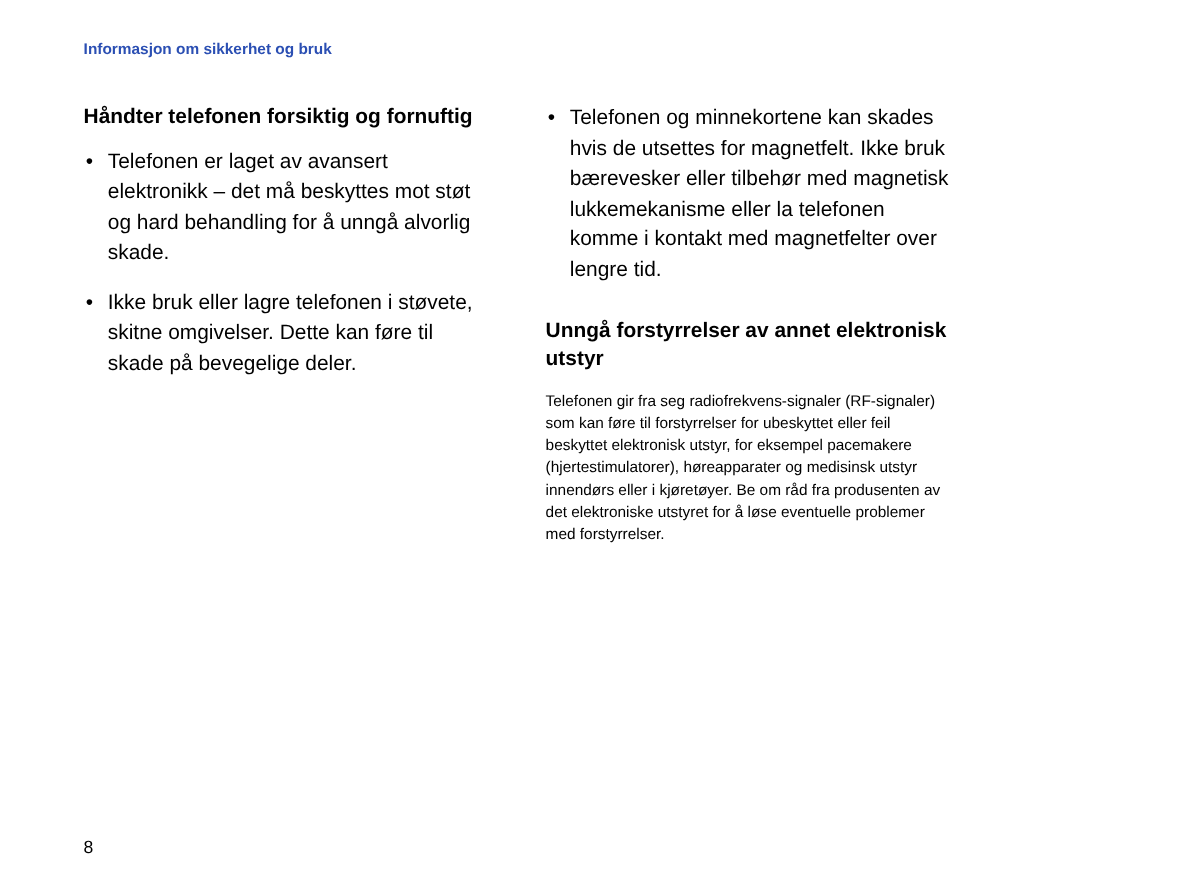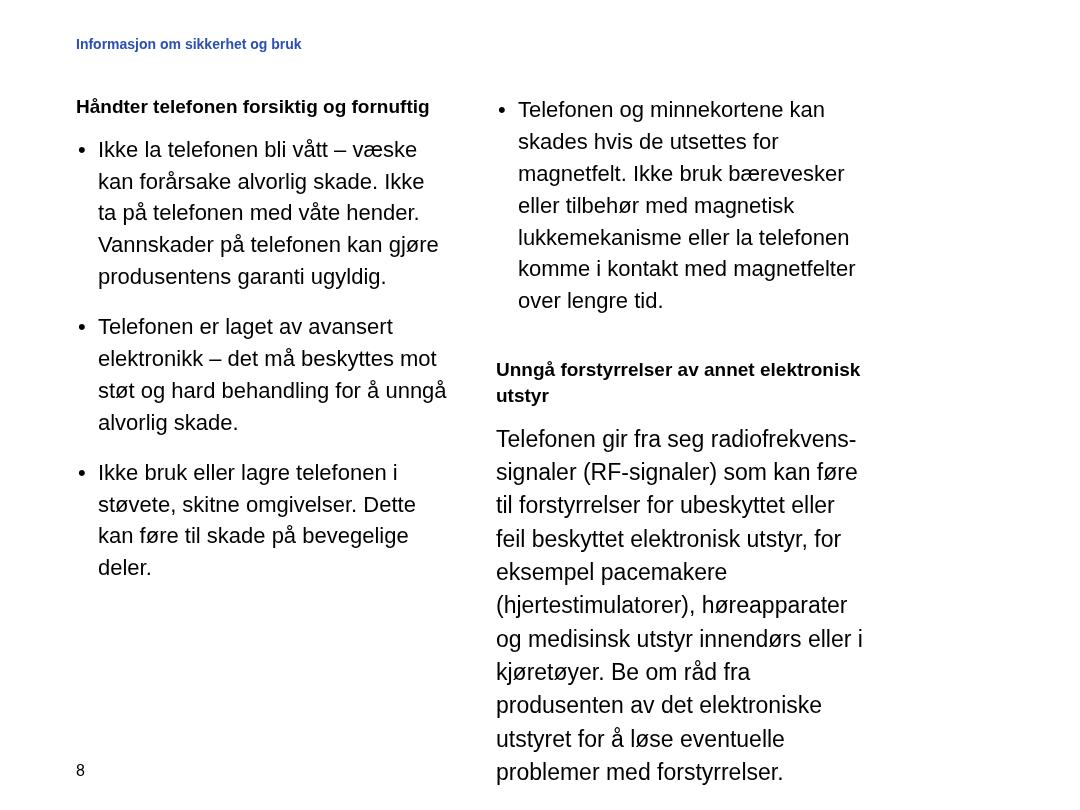--- a/index.html
+++ b/index.html
@@ -38,32 +38,32 @@
     margin: 0 0 14px 0;
   }
   ul.bullets {
     list-style: none;
     margin: 0;
     padding: 0;
   }
   ul.bullets > li {
     position: relative;
     padding-left: 22px;
-    font-size: 22px;
+    font-size: 19px;
     line-height: 1.45;
     margin-bottom: 18px;
   }
   ul.bullets > li::before {
     content: "•";
     position: absolute;
     left: 2px;
     top: 0;
   }
   .body-text {
-    font-size: 23px;
+    font-size: 14px;
     line-height: 1.45;
     margin: 0 0 18px 0;
   }
   .page-number {
     position: absolute;
     left: 76px;
     bottom: 30px;
     font-size: 16px;
   }
 </style>
@@ -73,32 +73,31 @@
 <div class="page">
 
   <div class="running-header">Informasjon om sikkerhet og bruk</div>
 
   <div class="columns">
 
     <div class="col">
       <p class="section-heading">Håndter telefonen forsiktig og fornuftig</p>
 
       <ul class="bullets">
-        <li>Ikke la telefonen bli vått – væske kan forårsake alvorlig skade. Ikke ta på telefonen med våte hender. Vannskader på telefonen kan gjøre produsentens garanti ugyldig.</li>
         <li>Telefonen er laget av avansert elektronikk – det må beskyttes mot støt og hard behandling for å unngå alvorlig skade.</li>
         <li>Ikke bruk eller lagre telefonen i støvete, skitne omgivelser. Dette kan føre til skade på bevegelige deler.</li>
       </ul>
     </div>
 
     <div class="col">
       <ul class="bullets">
         <li>Telefonen og minnekortene kan skades hvis de utsettes for magnetfelt. Ikke bruk bærevesker eller tilbehør med magnetisk lukkemekanisme eller la telefonen komme i kontakt med magnetfelter over lengre tid.</li>
       </ul>
 
-      <p class="section-heading" style="margin-top:40px;">Unngå forstyrrelser av annet elektronisk utstyr</p>
+      <p class="section-heading" style="margin-top:29px;">Unngå forstyrrelser av annet elektronisk utstyr</p>
 
       <p class="body-text">Telefonen gir fra seg radiofrekvens-signaler (RF-signaler) som kan føre til forstyrrelser for ubeskyttet eller feil beskyttet elektronisk utstyr, for eksempel pacemakere (hjertestimulatorer), høreapparater og medisinsk utstyr innendørs eller i kjøretøyer. Be om råd fra produsenten av det elektroniske utstyret for å løse eventuelle problemer med forstyrrelser.</p>
     </div>
 
   </div>
 
   <div class="page-number">8</div>
 
 </div>
 

